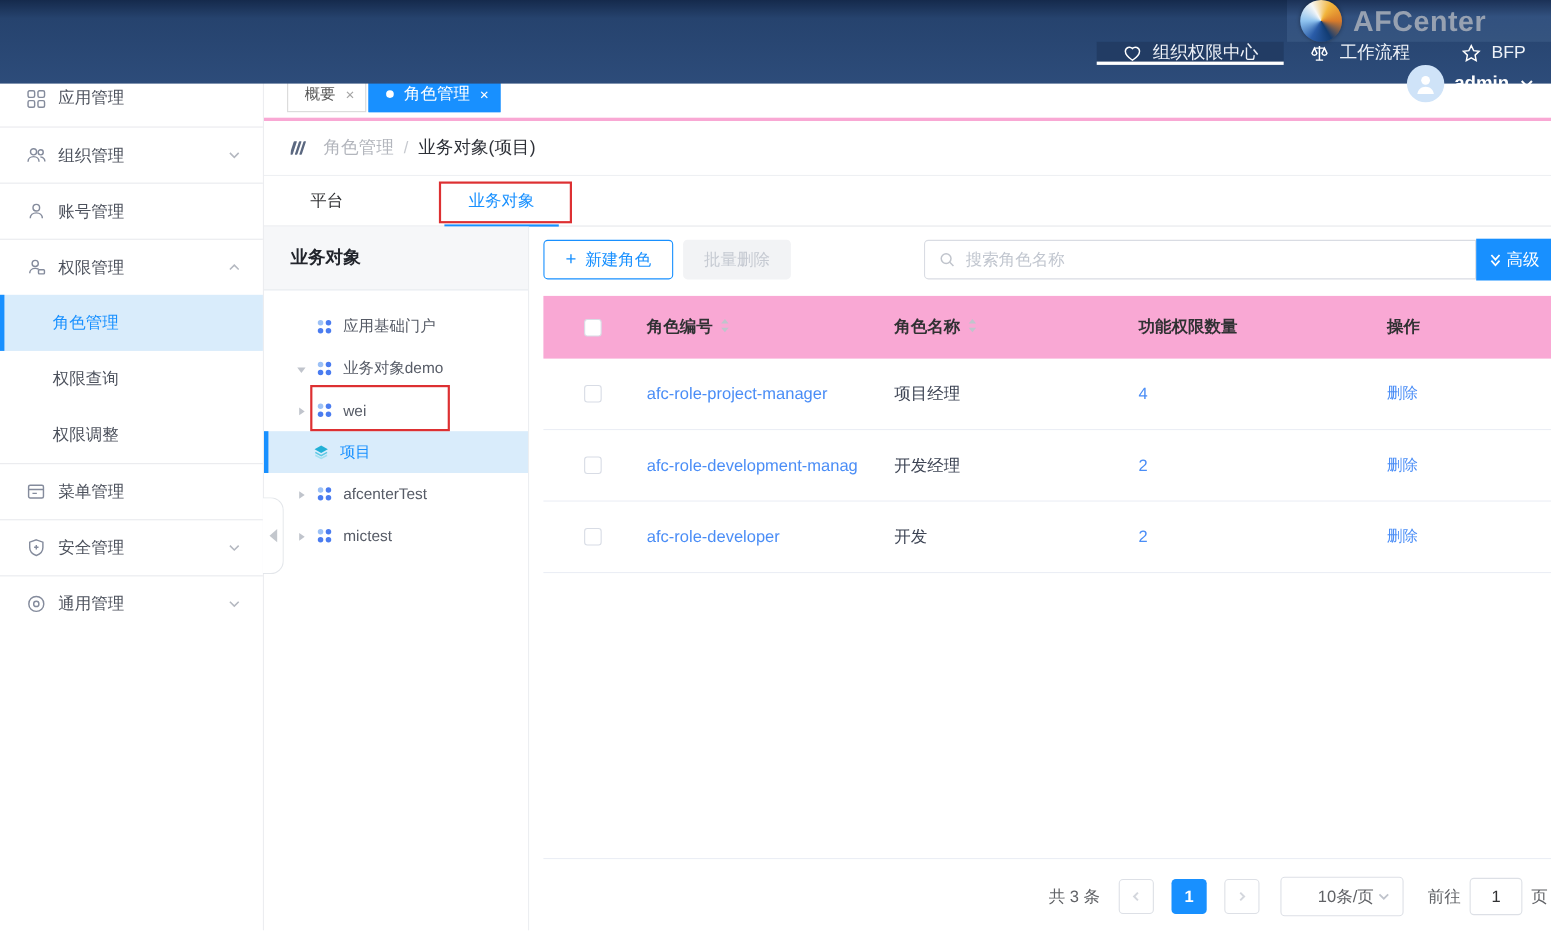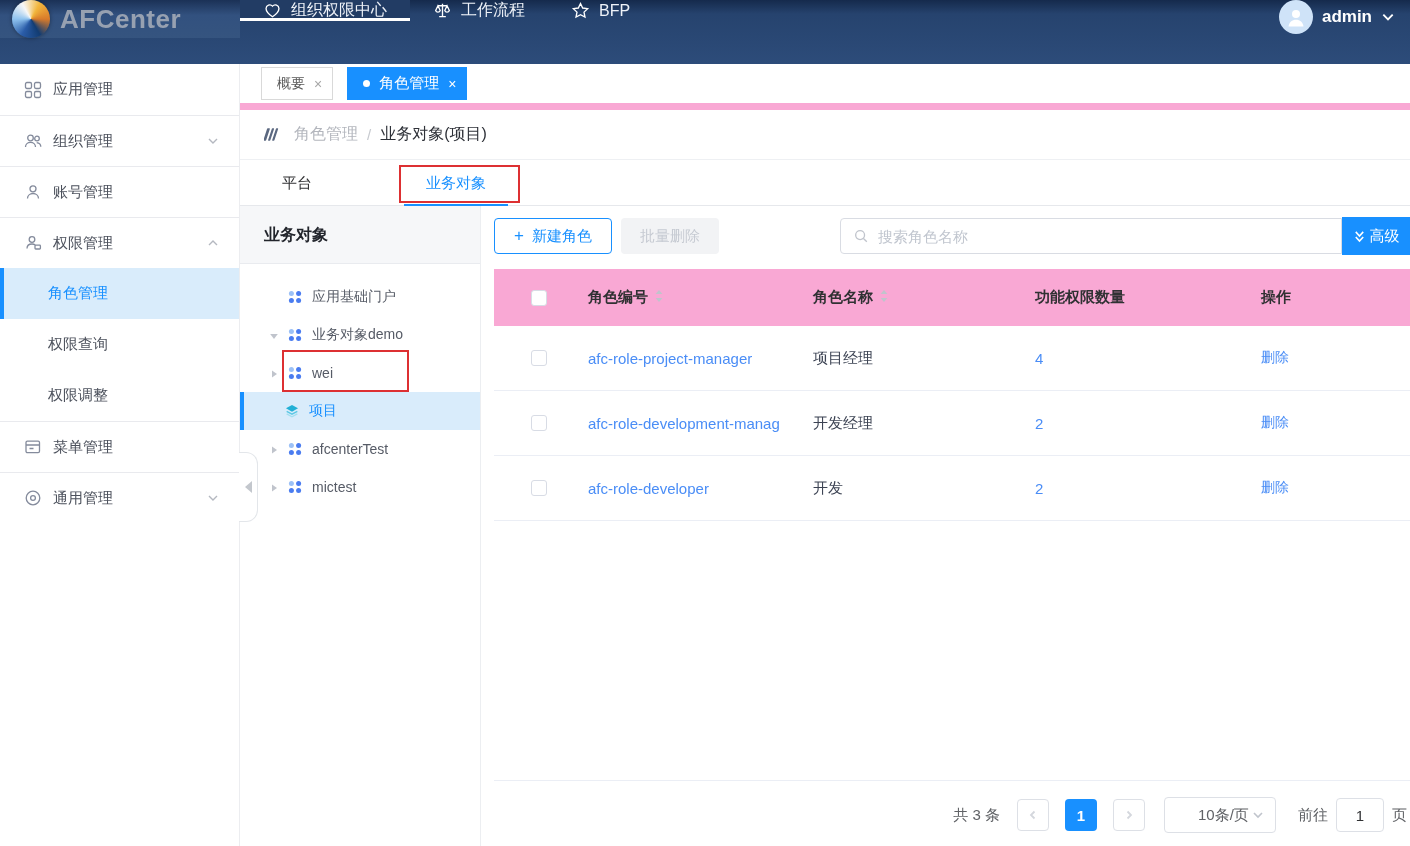--- a/index.html
+++ b/index.html
@@ -1,23 +1,23 @@
 <!DOCTYPE html>
 <html><head>
 <meta charset="utf-8">
 <style>
   * { margin:0; padding:0; box-sizing:border-box; }
   html,body { width:1410px; height:846px; overflow:hidden; background:#fff;
     font-family:"Liberation Sans","DejaVu Sans",sans-serif; }
   #app { position:relative; width:1410px; height:846px; background:#fff; }
 
   
-  .navbar { position:absolute; top:0; left:0; width:1410px; height:64px;
+  .navbar { position:absolute; top:0; left:0; width:1410px; height:76px;
     background:linear-gradient(180deg,#152a4c 0%,#26436e 22%,#2d4c7a 100%);
-    display:flex; align-items:flex-start; z-index:30; }
+    display:flex; align-items:flex-end; z-index:30;flex-direction:column; }
   .brand { width:240px; display:flex; align-items:center; padding-left:12px;
     background:linear-gradient(180deg,#1b3156 0%,#32517f 40%,#35547f 100%); }
   .logo { width:38px; height:38px; border-radius:50%;
     background:conic-gradient(from 210deg,#2a5ca8,#8fc3ef,#f7f7f7,#f2b63c,#d97b2a,#123c72,#2a5ca8);
     box-shadow:0 0 4px rgba(0,0,0,.4); }
   .brand-name { margin-left:10px; font-size:26px; font-weight:700; color:#97a1b1; letter-spacing:.5px; }
   .nav-menu { display:flex; align-items:stretch; }
   .nav-item { position:relative; display:flex; align-items:center; gap:9px; padding:0 23px;
     color:#eef2f8; font-size:16px; cursor:pointer; }
   .nav-item .ic { width:19px; height:19px; stroke:#fff; fill:none; stroke-width:1.4; }
@@ -40,22 +40,22 @@
   .side-sub.active { background:#d9ecfb; color:#1890ff; }
   .side-sub.active::before { content:""; position:absolute; left:0; top:0; bottom:0; width:4px; background:#1890ff; }
   .collapse-handle { position:absolute; left:239px; top:452px; width:19px; height:70px; background:#fff;
     border:1px solid #e3e6ea; border-left:none; border-radius:0 12px 12px 0; z-index:20;
     display:flex; align-items:center; justify-content:center; cursor:pointer; }
   .collapse-handle .tri { width:0; height:0; border-top:6px solid transparent; border-bottom:6px solid transparent;
     border-right:7px solid #c3c7cd; }
 
   
   .main { position:absolute; top:64px; left:240px; right:0; bottom:0; }
-  .tab-strip { height:46px; display:flex; align-items:center; padding-left:21px; gap:14px;
-    border-bottom:7px solid #f9a8d4; }
+  .tab-strip { height:46px; display:flex; align-items:center; padding-left:21px; gap:2px;
+    border-bottom:3px solid #f9a8d4; }
   .doc-tab { height:33px; display:flex; align-items:center; gap:9px; padding:0 10px 0 15px;
     border:1px solid #d9d9d9; background:#fff; color:#595959; font-size:14px; cursor:pointer; }
   .doc-tab .close { font-size:14px; color:#a6a6a6; line-height:1; }
   .doc-tab.active { background:#1890ff; border-color:#1890ff; color:#fff; font-size:15px; }
   .doc-tab.active .close { color:#fff; }
   .doc-tab .dot { width:7px; height:7px; border-radius:50%; background:#fff; }
 
   .breadcrumb-row { height:50px; display:flex; align-items:center; padding-left:24px;
     border-bottom:1px solid #eef0f3; }
   .bc-ic { width:19px; height:19px; margin-right:11px; }
@@ -314,20 +314,29 @@
       <span>权限调整</span>
     </div>
     <div class="side-item bordered">
       <svg class="ic">
           <use href="#sym-menu"></use>
         </svg>
       <span>菜单管理</span>
     </div>
     <div class="side-item bordered">
       <svg class="ic">
+          <use href="#sym-shield"></use>
+        </svg>
+      <span>安全管理</span>
+      <svg class="chev">
+          <use href="#sym-chev-down"></use>
+        </svg>
+    </div>
+    <div class="side-item bordered">
+      <svg class="ic">
           <use href="#sym-general"></use>
         </svg>
       <span>通用管理</span>
       <svg class="chev">
           <use href="#sym-chev-down"></use>
         </svg>
     </div>
   </aside>
   <div class="collapse-handle">
     <span class="tri"></span>

